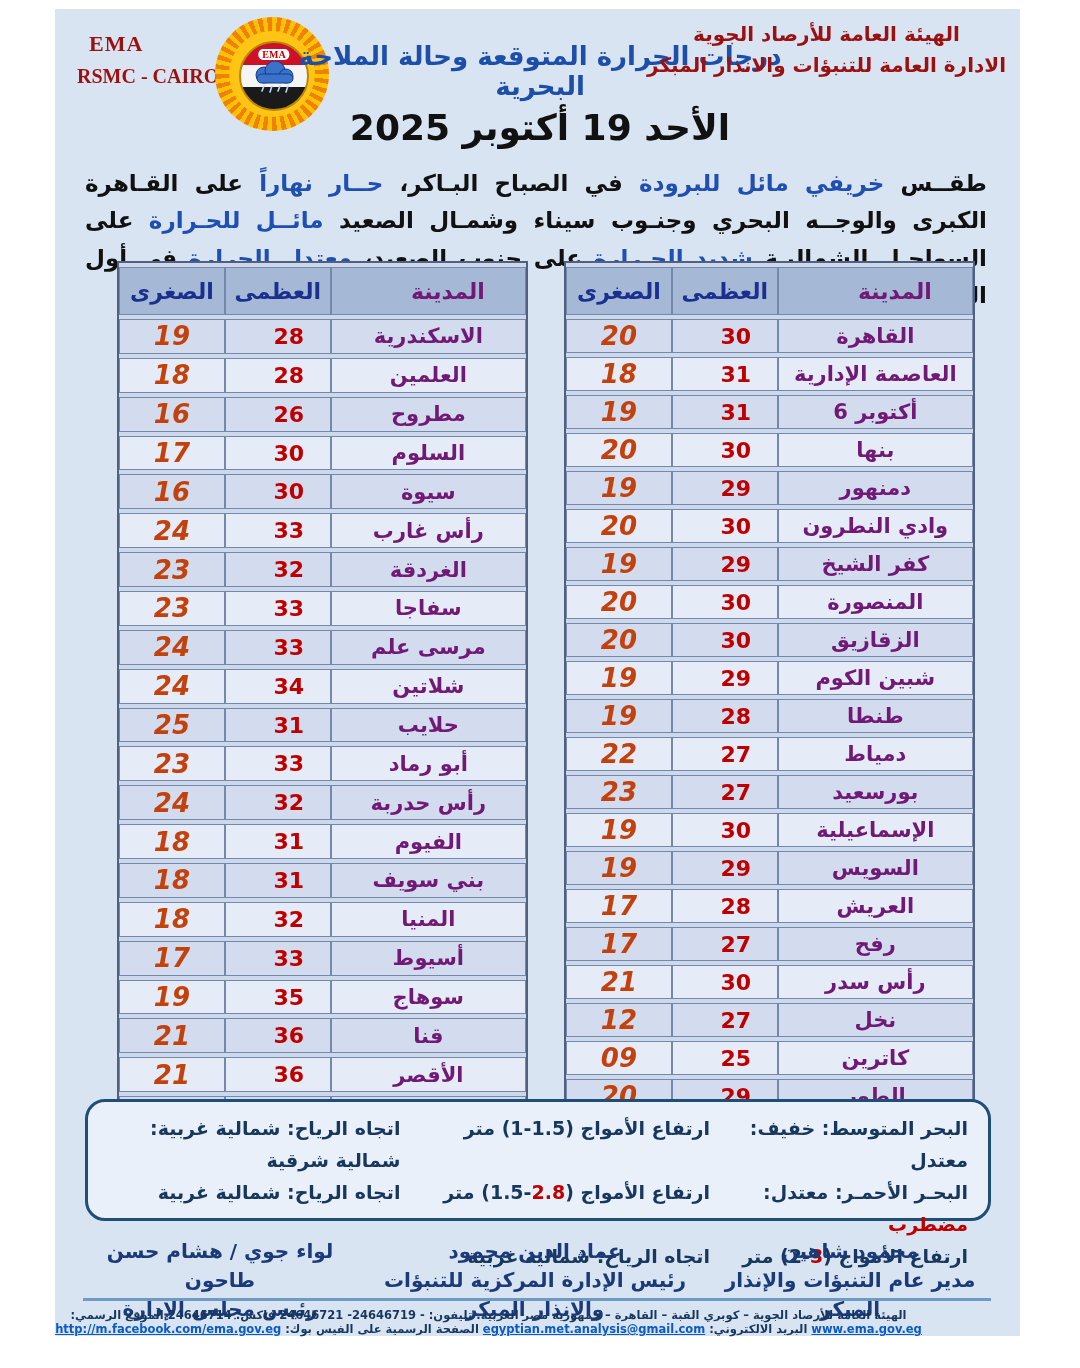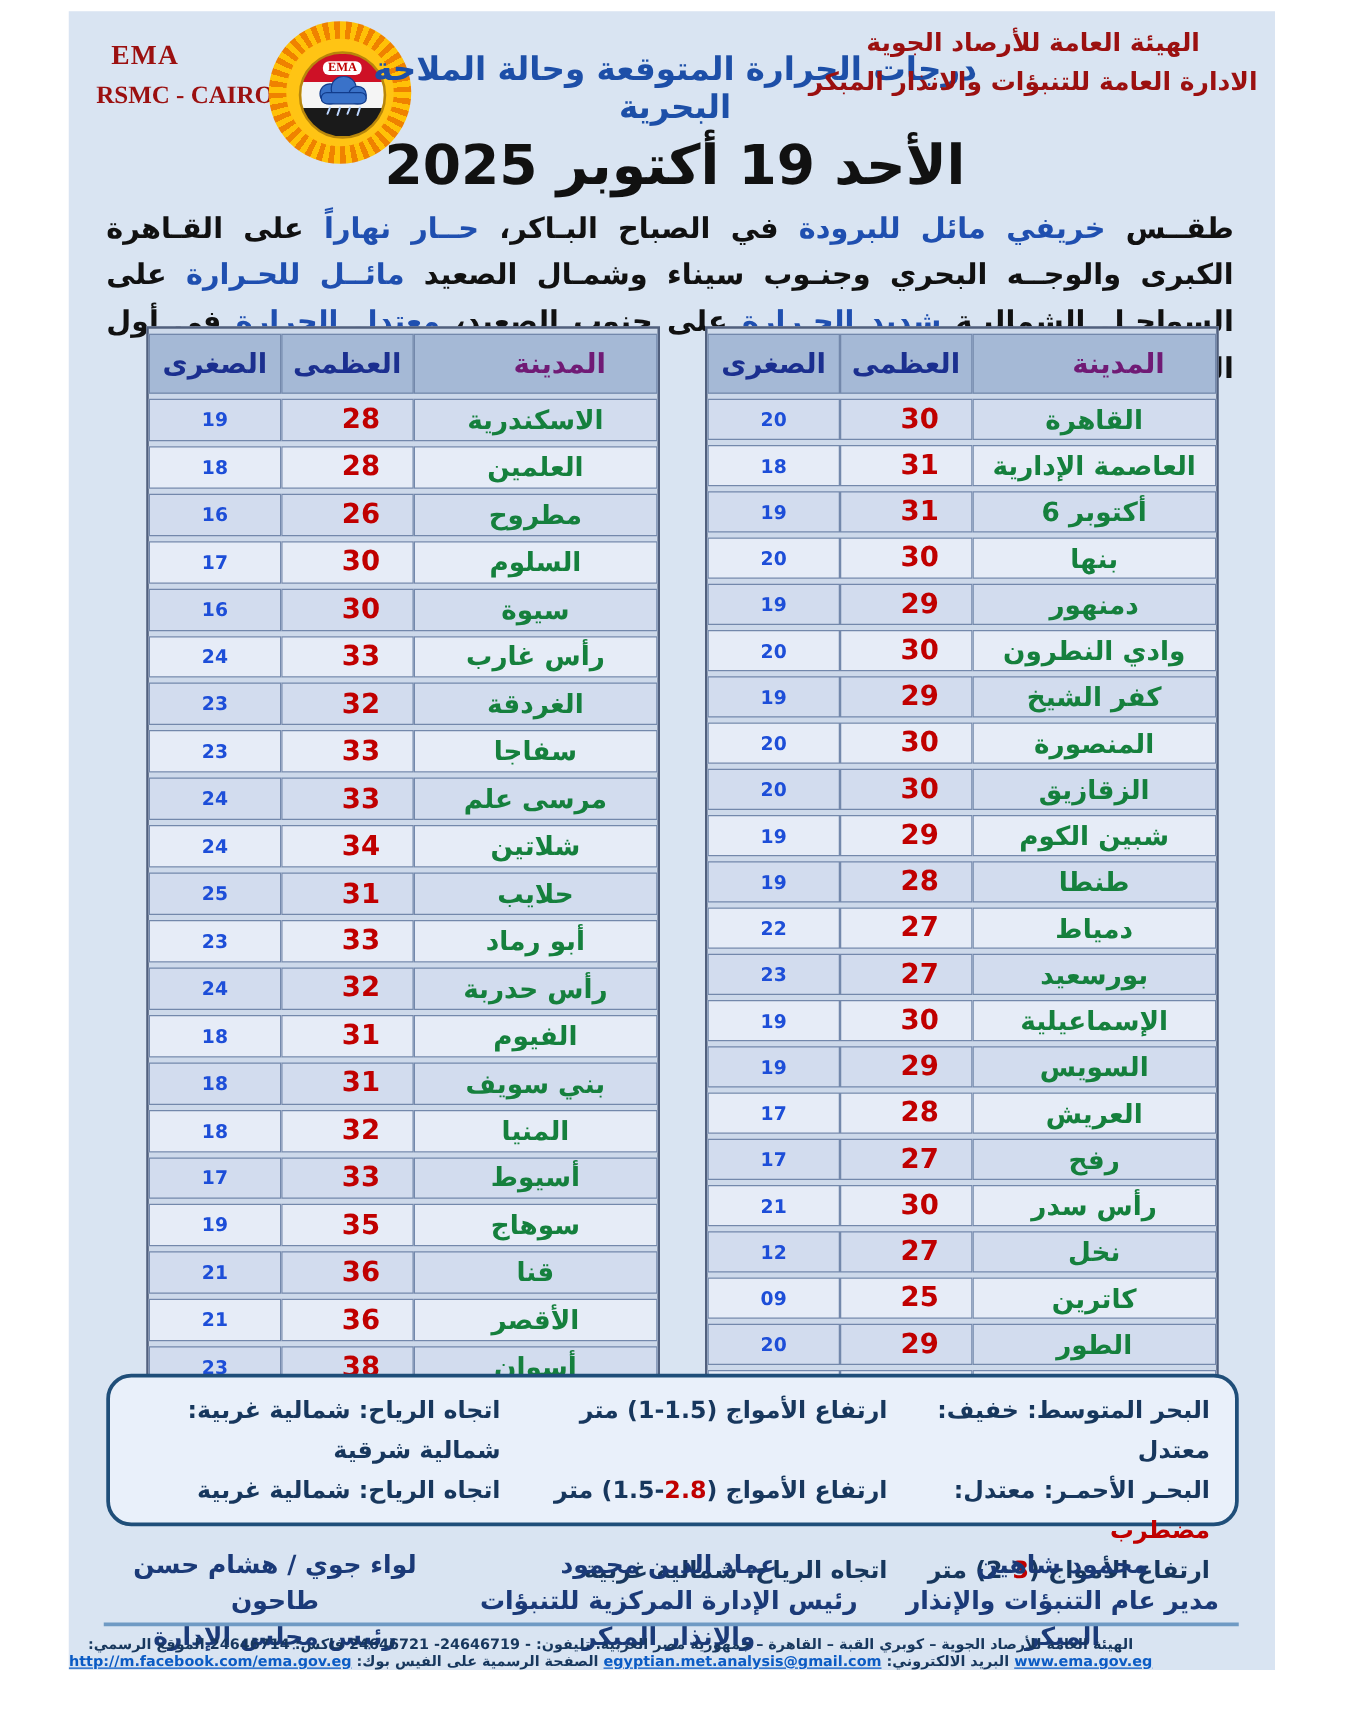--- a/index.html
+++ b/index.html
@@ -8,21 +8,21 @@
 
   
   .hdr-en{position:absolute;left:22px;top:18px;color:#9b1010;font-weight:bold;
           font-family:"Liberation Serif", serif;line-height:1.55;}
   .hdr-en .l1{font-size:22px;letter-spacing:1px;padding-left:12px;}
   .hdr-en .l2{font-size:20px;}
   .hdr-ar{position:absolute;right:14px;top:10px;text-align:center;color:#9b1010;
           font-weight:bold;font-size:20px;line-height:1.55;direction:rtl;margin-left:42px;}
   .center-block{position:absolute;left:235px;top:32px;width:500px;text-align:center;direction:rtl;}
   .doc-title{color:#1d4fa8;font-weight:bold;font-size:26px;}
-  .doc-date{color:#111;font-weight:bold;font-size:44px;margin-top:6px;}
+  .doc-date{color:#111;font-weight:bold;font-size:36px;margin-top:6px;}
 
   
   .logo{position:absolute;left:160px;top:8px;width:114px;height:114px;}
   .sun-rays{position:absolute;inset:0;border-radius:50%;
             background:repeating-conic-gradient(#ffc107 0deg 5deg,#ef8200 5deg 10deg);}
   .sun-core{position:absolute;left:14px;top:14px;width:86px;height:86px;border-radius:50%;
             background:#ffc414;}
   .flag-circle{position:absolute;left:24px;top:24px;width:66px;height:66px;border-radius:50%;
             border:2px solid #b8860b;overflow:hidden;
             background:linear-gradient(#ce1126 0 34%,#f5f5f5 34% 66%,#1a1a1a 66% 100%);}
@@ -40,23 +40,23 @@
   
   .tables{position:absolute;left:62px;top:252px;width:858px;display:flex;gap:36px;direction:rtl;}
   table{border-collapse:separate;border-spacing:0 4px;width:411px;direction:rtl;
         border:2px solid #51607e;background:#cdd9ea;}
   th{background:#a5b9d6;height:44px;font-size:22px;font-weight:bold;border:1px solid #7388ab;}
   th.city{color:#701a75;width:48%;padding-left:40px;}
   th.max,th.min{color:#1b2f8f;width:26%;}
   td{border:1px solid #7388ab;height:29px;text-align:center;font-weight:bold;font-size:21px;}
   tbody tr:nth-child(odd) td{background:#d2dcee;}
   tbody tr:nth-child(even) td{background:#e6ecf7;}
-  td.city{color:#15803d;}
+  td.city{color:#701a75;}
   td.max{color:#c00000;font-size:22px;padding-left:23px;}
-  td.min{color:#1d4ed8;font-size:15px;}
+  td.min{color:#c2410c;font-size:26px;font-style:italic;}
   .table-a tbody tr:last-child td{height:50px;}
 
   
   .marine-box{position:absolute;left:30px;top:1090px;width:860px;height:96px;
         border:3px solid #1f4e79;border-radius:20px;background:#e9f0fa;
         padding:10px 20px;display:flex;flex-direction:column;justify-content:space-between;}
   .marine-row{display:grid;grid-template-columns:30% 36% 34%;direction:rtl;
         font-size:19px;font-weight:bold;color:#17375d;line-height:32px;}
   .mcell{text-align:right;direction:rtl;}
   .mcell.wind-direction{padding-left:6px;}

